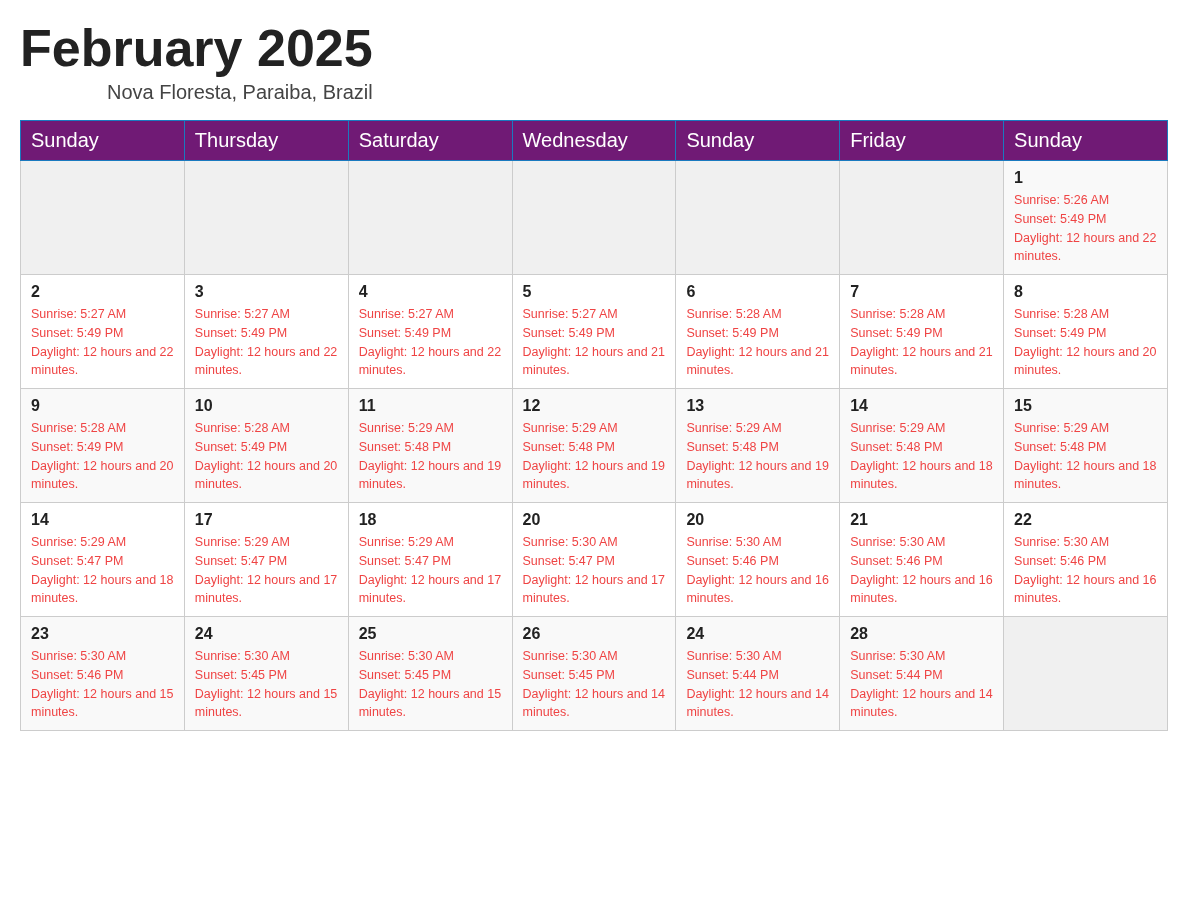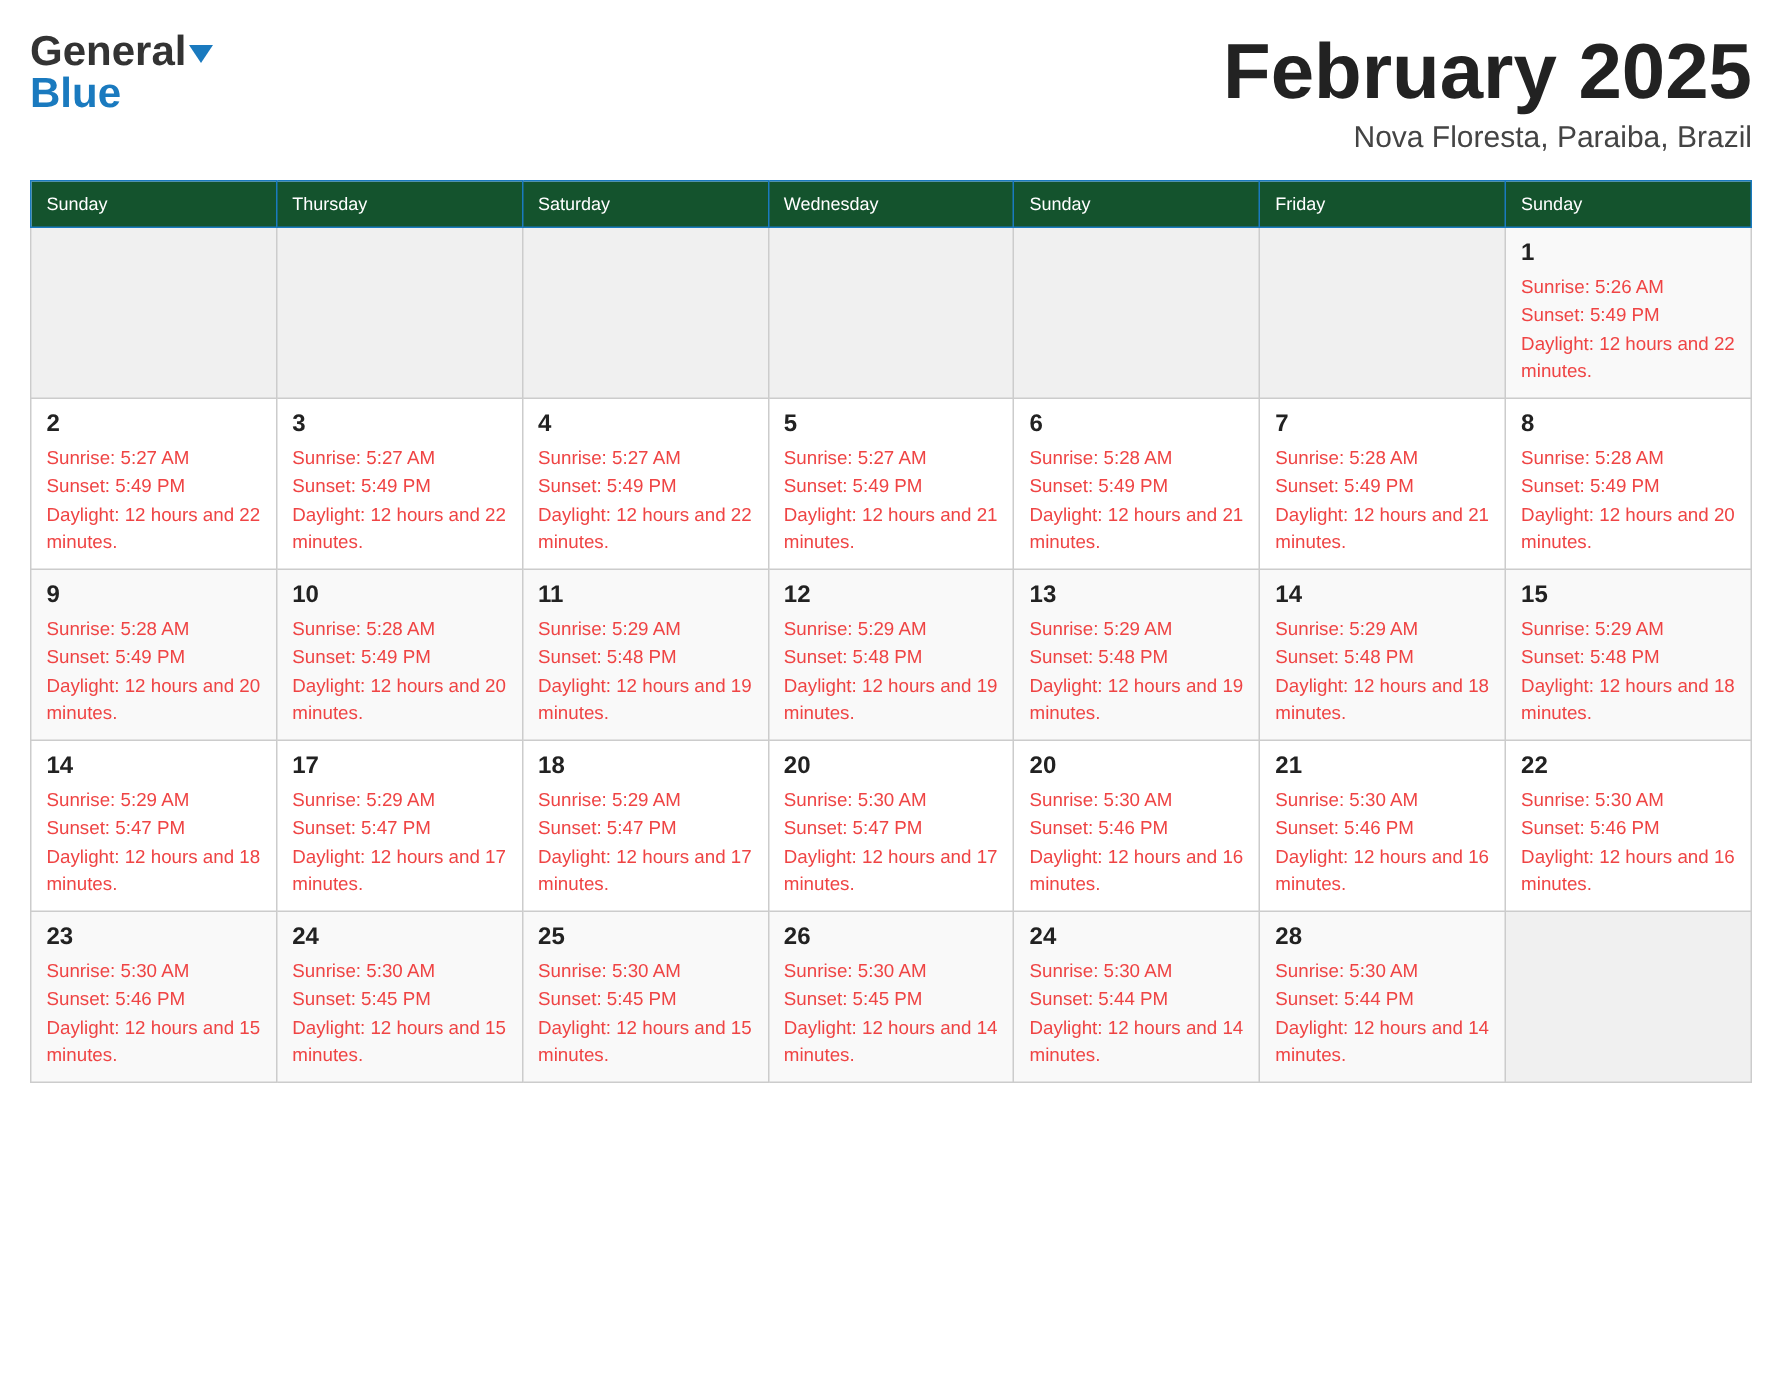--- a/index.html
+++ b/index.html
@@ -50,23 +50,23 @@
       font-size: 20px;
       color: #444;
       margin-top: 4px;
     }
     .calendar {
       width: 100%;
       border-collapse: collapse;
       border: 1px solid #ccc;
     }
     .calendar th {
-      background-color: #14532d;
+      background-color: #701a75;
       color: #fff;
-      font-size: 12px;
+      font-size: 20px;
       font-weight: normal;
       padding: 8px 10px;
       text-align: left;
       border: 1px solid #1a7abf;
     }
     .calendar td {
       vertical-align: top;
       padding: 8px 10px;
       border: 1px solid #ccc;
       width: 14.28%;
@@ -97,26 +97,20 @@
       background: #f0f0f0 !important;
     }
     .week-row td {
       height: 110px;
     }
   </style>
 </head>
 <body>
 
 <div class="header">
-  <div class="logo">
-    <div class="logo-text">
-      General<span class="logo-triangle"></span>
-    </div>
-    <div style="font-size:28px;font-weight:bold;color:#1a7abf;line-height:1;">Blue</div>
-  </div>
   <div class="title-block">
     <div class="month-title">February 2025</div>
     <div class="location">Nova Floresta, Paraiba, Brazil</div>
   </div>
 </div>
 
 <table class="calendar">
   <thead>
     <tr>
     <th>Sunday</th>

